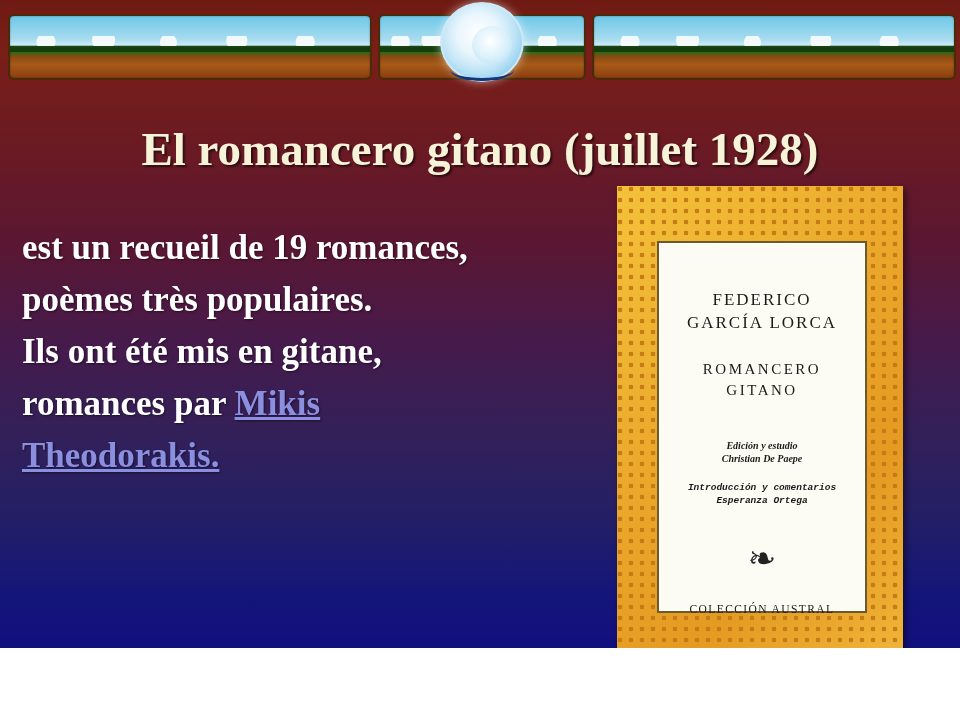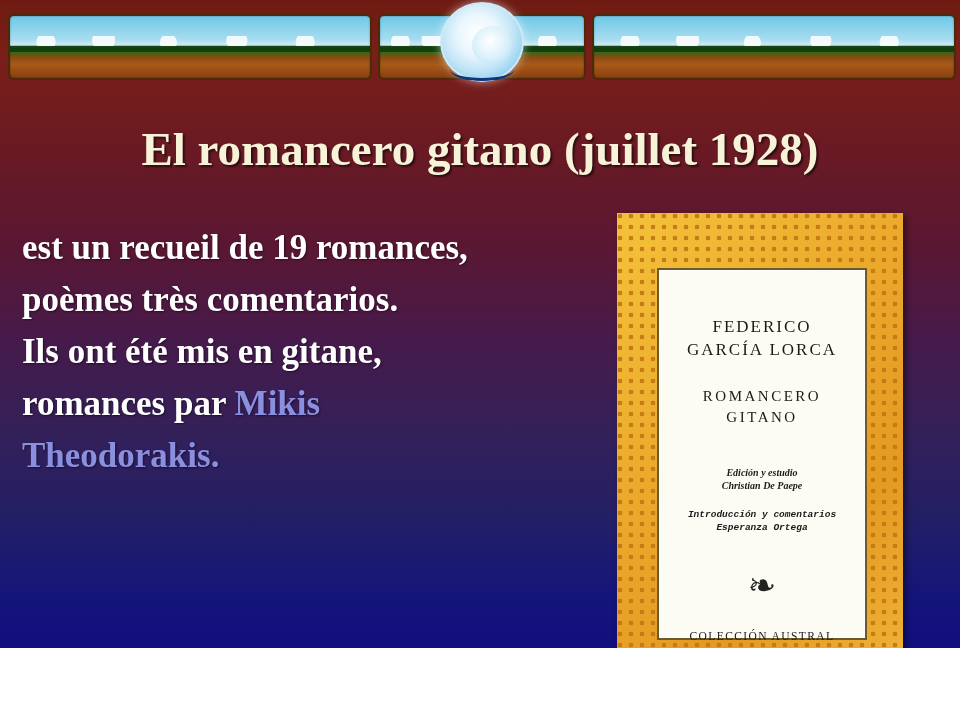--- a/index.html
+++ b/index.html
@@ -144,27 +144,28 @@
     color: #ffffff;
     font-family: "Liberation Serif", serif;
     font-weight: bold;
     font-size: 35px;
     line-height: 52px;
     text-shadow: 1px 1px 2px rgba(0,0,0,0.5);
   }
   .body-text p { margin: 0; }
   .link {
     color: #8b8fe0;
+    text-decoration: underline;
   }
 
   
   .book {
     position: absolute;
     left: 617px;
-    top: 213px;
+    top: 186px;
     width: 286px;
     height: 482px;
     background:
       radial-gradient(circle at 3px 3px, rgba(196,122,20,0.95) 0 2.2px, transparent 2.6px) 0 0/11px 11px,
       linear-gradient(135deg, #f4c23a 0%, #eaa62a 45%, #e59a22 70%, #f0b63a 100%);
     box-shadow: 3px 3px 6px rgba(0,0,0,0.45);
   }
   .book-inner {
     position: absolute;
     left: 40px;
@@ -240,21 +241,21 @@
         <div class="sun-core"></div>
       </div>
       <div class="lake"></div>
     </div>
   </div>
 
   <div class="title">El romancero  gitano (juillet 1928)</div>
 
   <div class="body-text">
     <p>est un recueil de 19 romances,</p>
-    <p>poèmes très comentarios.</p>
+    <p>poèmes très populaires.</p>
     <p>Ils ont été mis en gitane,</p>
     <p><span>romances par </span><span class="link">Mikis</span></p>
     <p><span class="link">Theodorakis.</span></p>
   </div>
 
   <div class="book">
     <div class="book-inner">
       <div class="author">
         <div>FEDERICO</div>
         <div>GARCÍA LORCA</div>

